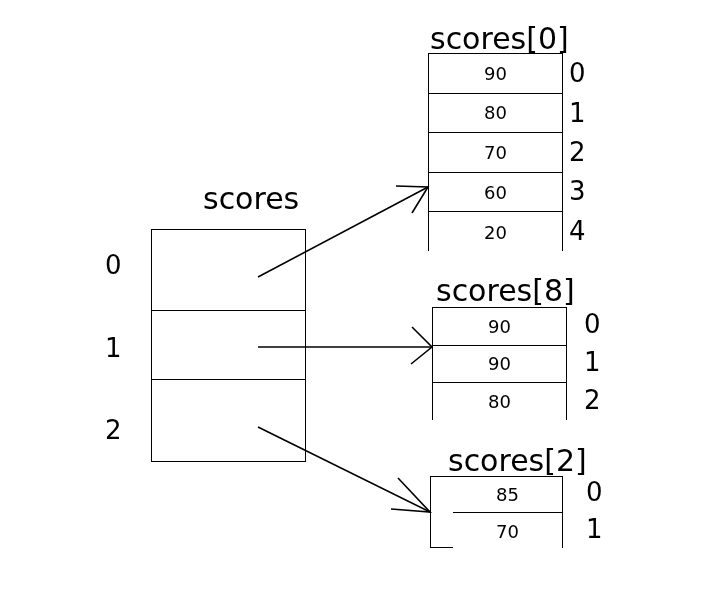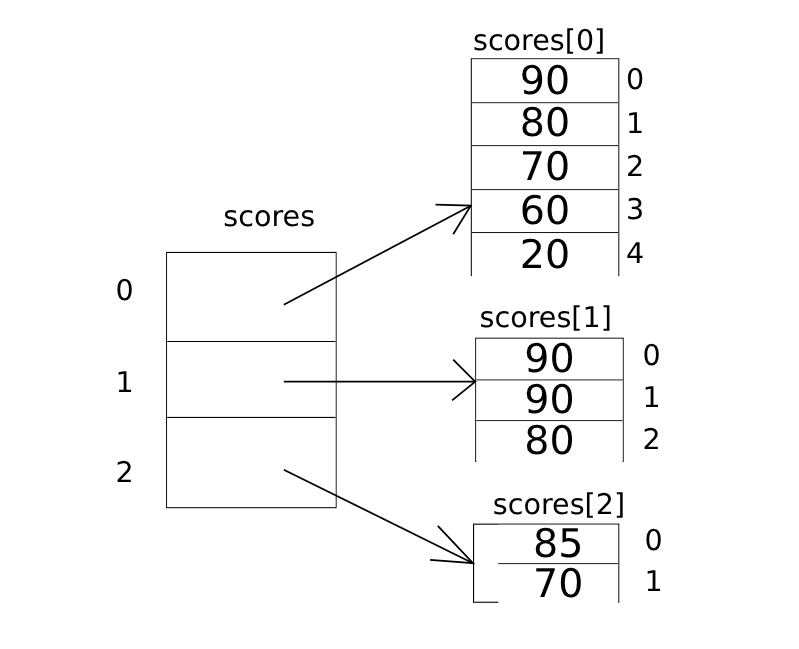--- a/index.html
+++ b/index.html
@@ -18,38 +18,38 @@
   .label {
     position: absolute;
     color: #000000;
     font-size: 26px;
     line-height: 1;
     white-space: nowrap;
   }
   .title {
     position: absolute;
     color: #000000;
-    font-size: 26px;
+    font-size: 30px;
     line-height: 1;
     white-space: nowrap;
   }
   .array-box {
     position: absolute;
     border: 1.6px solid #000000;
     box-sizing: border-box;
     background: #ffffff;
   }
   .cell {
     box-sizing: border-box;
     border-bottom: 1.6px solid #000000;
     display: flex;
     align-items: center;
     justify-content: center;
     color: #000000;
-    font-size: 36px;
+    font-size: 18px;
     background: #ffffff;
   }
   .cell:last-child {
     border-bottom: none;
   }
   .cell.empty {
     justify-content: flex-start;
   }
   svg.arrows {
     position: absolute;
@@ -91,21 +91,21 @@
     <div class="cell" style="height:39.6px;">60</div>
     <div class="cell" style="height:39.6px;">20</div>
   </div>
 
   <div class="label" style="left:569px; top:60px;">0</div>
   <div class="label" style="left:569px; top:100px;">1</div>
   <div class="label" style="left:569px; top:139px;">2</div>
   <div class="label" style="left:569px; top:178px;">3</div>
   <div class="label" style="left:569px; top:218px;">4</div>
 
-  <div class="title" style="left:436px; top:276px;">scores[1]</div>
+  <div class="title" style="left:436px; top:276px;">scores[8]</div>
 
   <div class="array-box" style="left:432px; top:307px; width:135px; height:113px;">
     <div class="cell" style="height:37.5px;">90</div>
     <div class="cell" style="height:37.5px;">90</div>
     <div class="cell" style="height:37.5px;">80</div>
   </div>
 
   <div class="label" style="left:584px; top:311px;">0</div>
   <div class="label" style="left:584px; top:349px;">1</div>
   <div class="label" style="left:584px; top:387px;">2</div>

